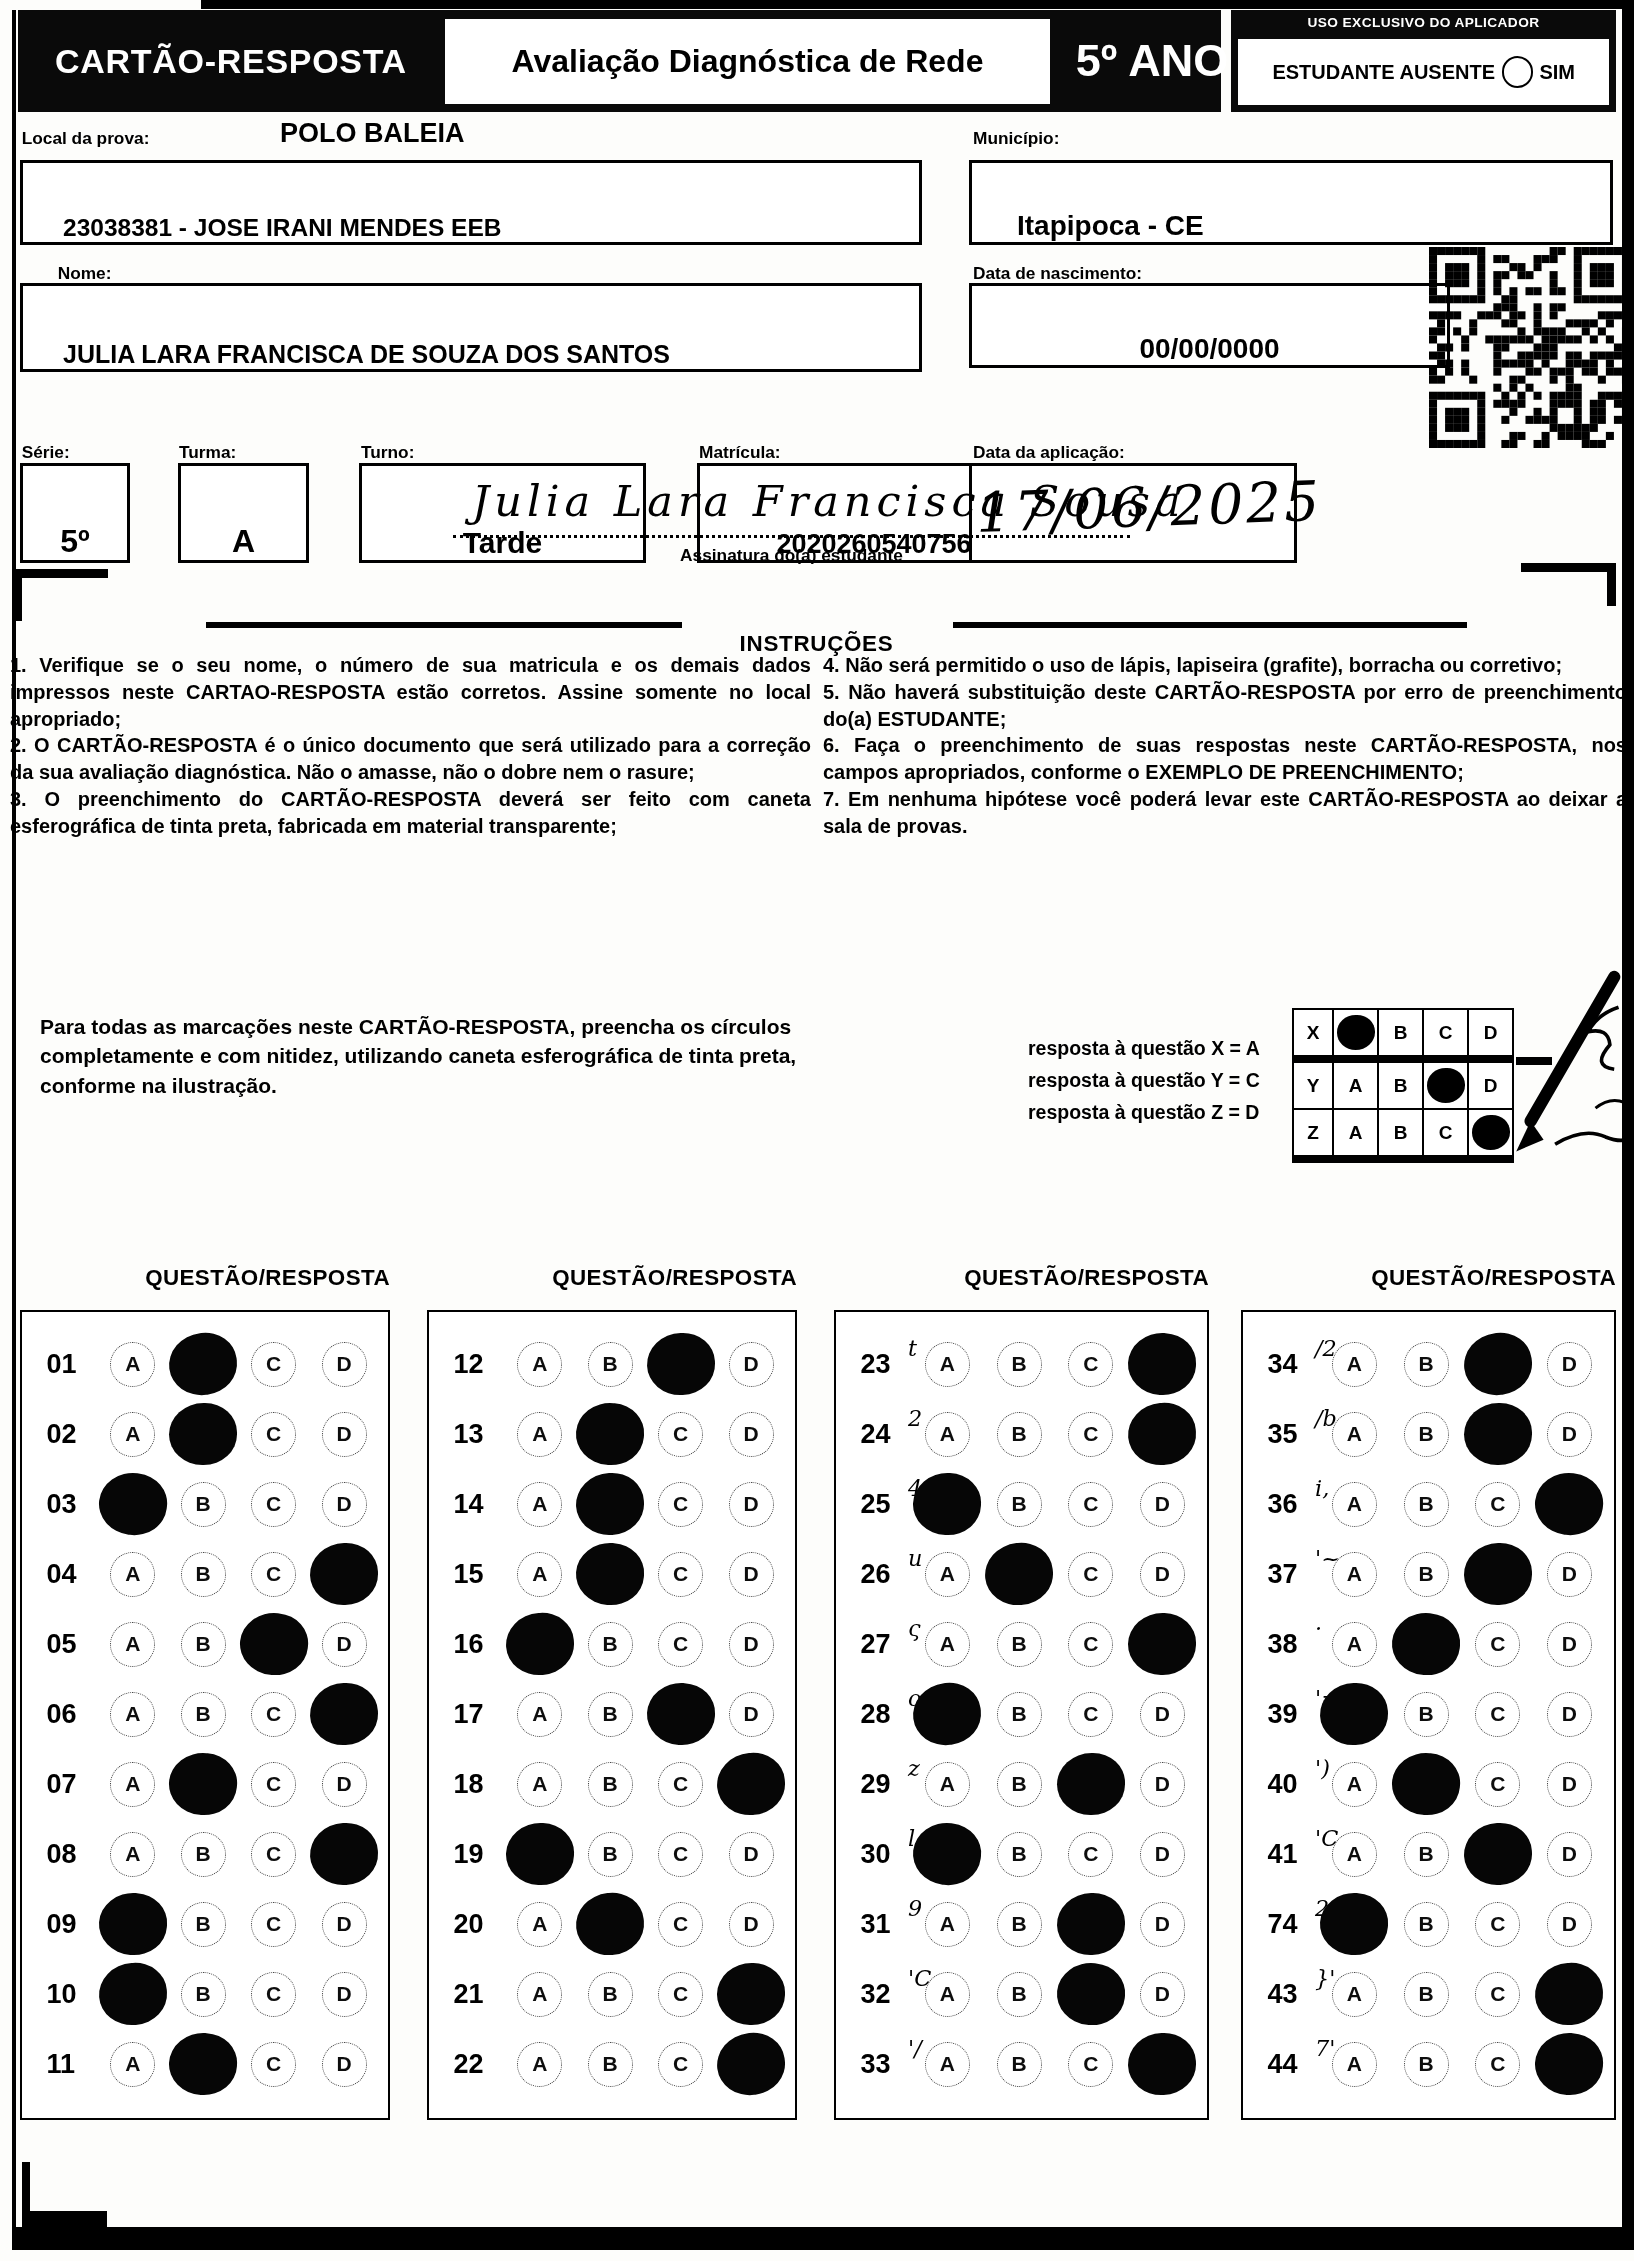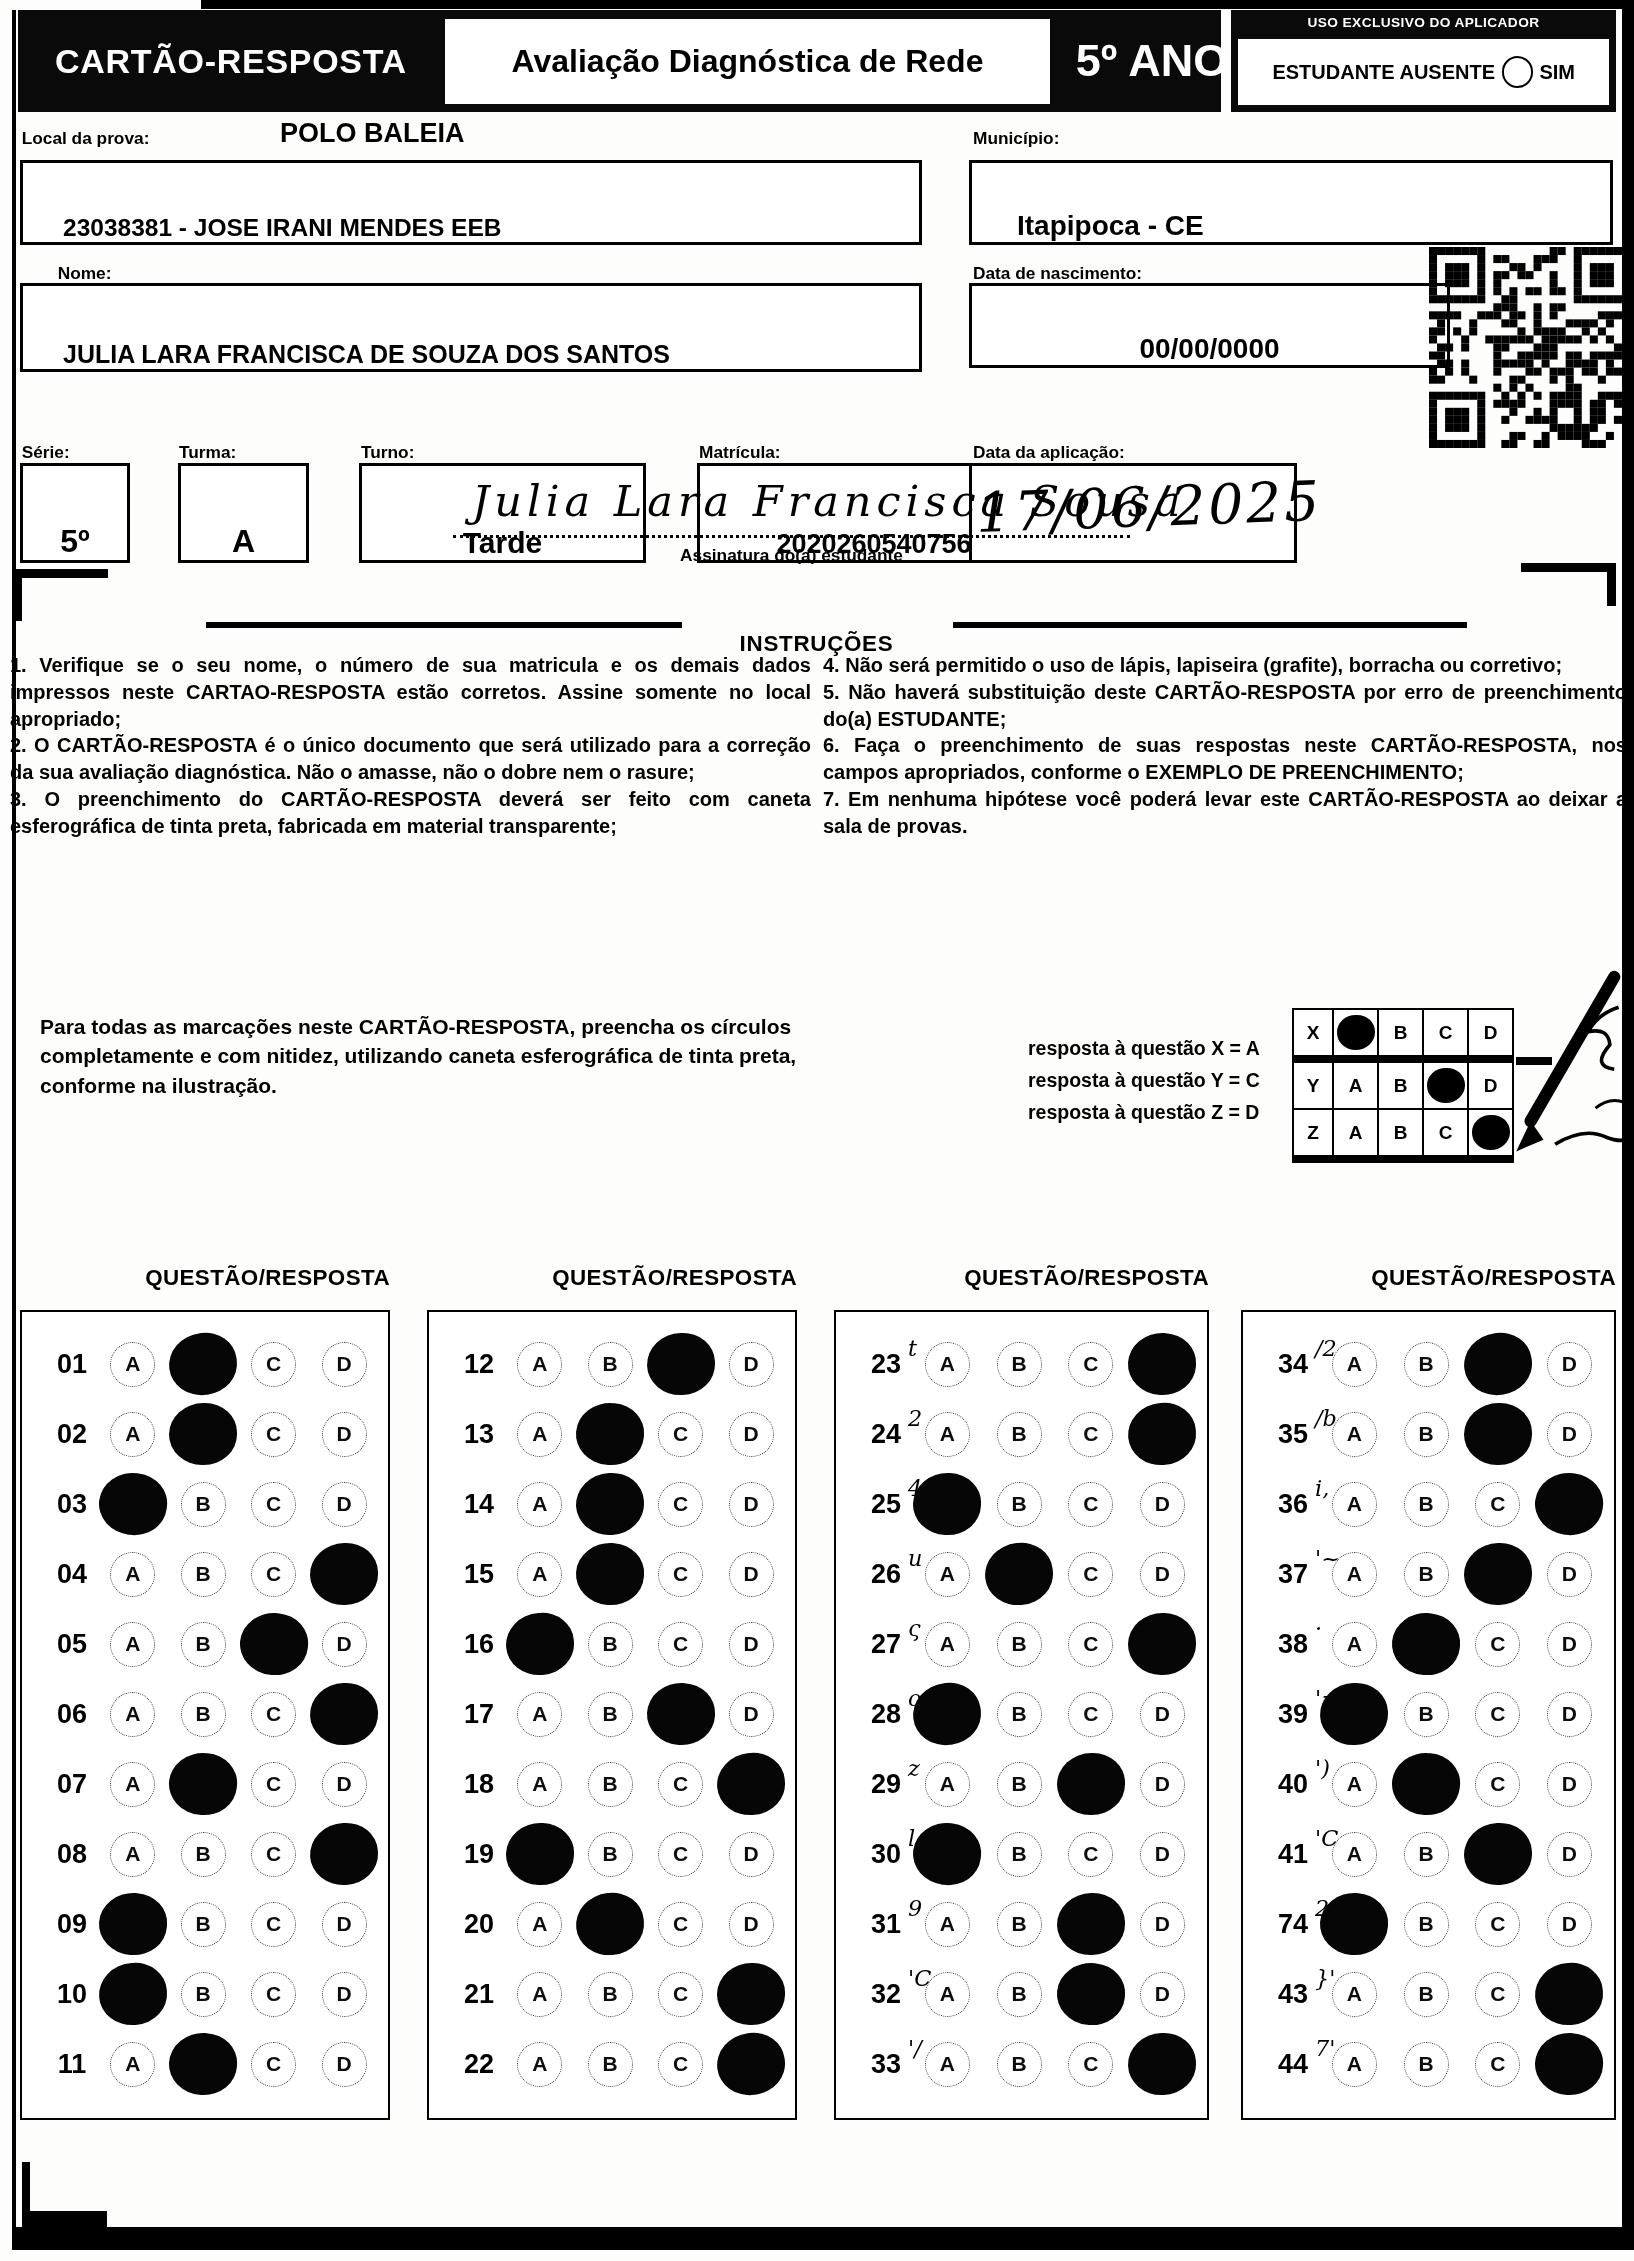--- a/index.html
+++ b/index.html
@@ -47,21 +47,21 @@
   .ex-row:last-child{border-bottom:none;}
   .ex-row.ex-heavy{border-bottom:8px solid #000;}
   .ex-cell{width:43px;height:45px;border-right:2.2px solid #000;display:flex;align-items:center;justify-content:center;font-size:19px;font-weight:bold;}
   .ex-cell:last-child{border-right:none;}
   .ex-label{width:38px;}
   .ex-blob{width:38px;height:35px;background:#000;border-radius:50% 48% 52% 50%;}
   #pen-svg{position:absolute;left:1425px;top:964px;z-index:5;}
   
   .ans-header{position:absolute;top:1265px;font-size:22.4px;font-weight:bold;text-align:right;letter-spacing:0.4px;}
   .ans-box{position:absolute;top:1310px;height:810px;border:2.9px solid #000;box-sizing:border-box;padding-top:17.3px;background:#fff;}
-  .ans-row{position:relative;display:flex;align-items:center;height:70px;padding-left:24.5px;padding-right:8.7px;text-align:center;}
+  .ans-row{position:relative;display:flex;align-items:center;height:70px;padding-left:24.5px;padding-right:8.7px;}
   .qnum{font-size:27px;font-weight:bold;min-width:51px;}
   .ann{position:absolute;left:72px;top:5.8px;font-family:"DejaVu Serif",serif;font-style:italic;font-size:22.4px;}
   .slots{flex:1;display:flex;justify-content:space-around;align-items:center;}
   .slot{width:69px;height:69px;display:flex;align-items:center;justify-content:center;}
   .bubble{width:45px;height:45px;border:1.4px dotted #3a3a3a;border-radius:50%;display:flex;align-items:center;justify-content:center;font-size:21px;font-weight:bold;color:#0d0d0d;box-sizing:border-box;}
   .blob{width:68px;height:62px;background:#060606;border-radius:52% 48% 50% 50%;}
 </style>
 </head>
 <body>
 

